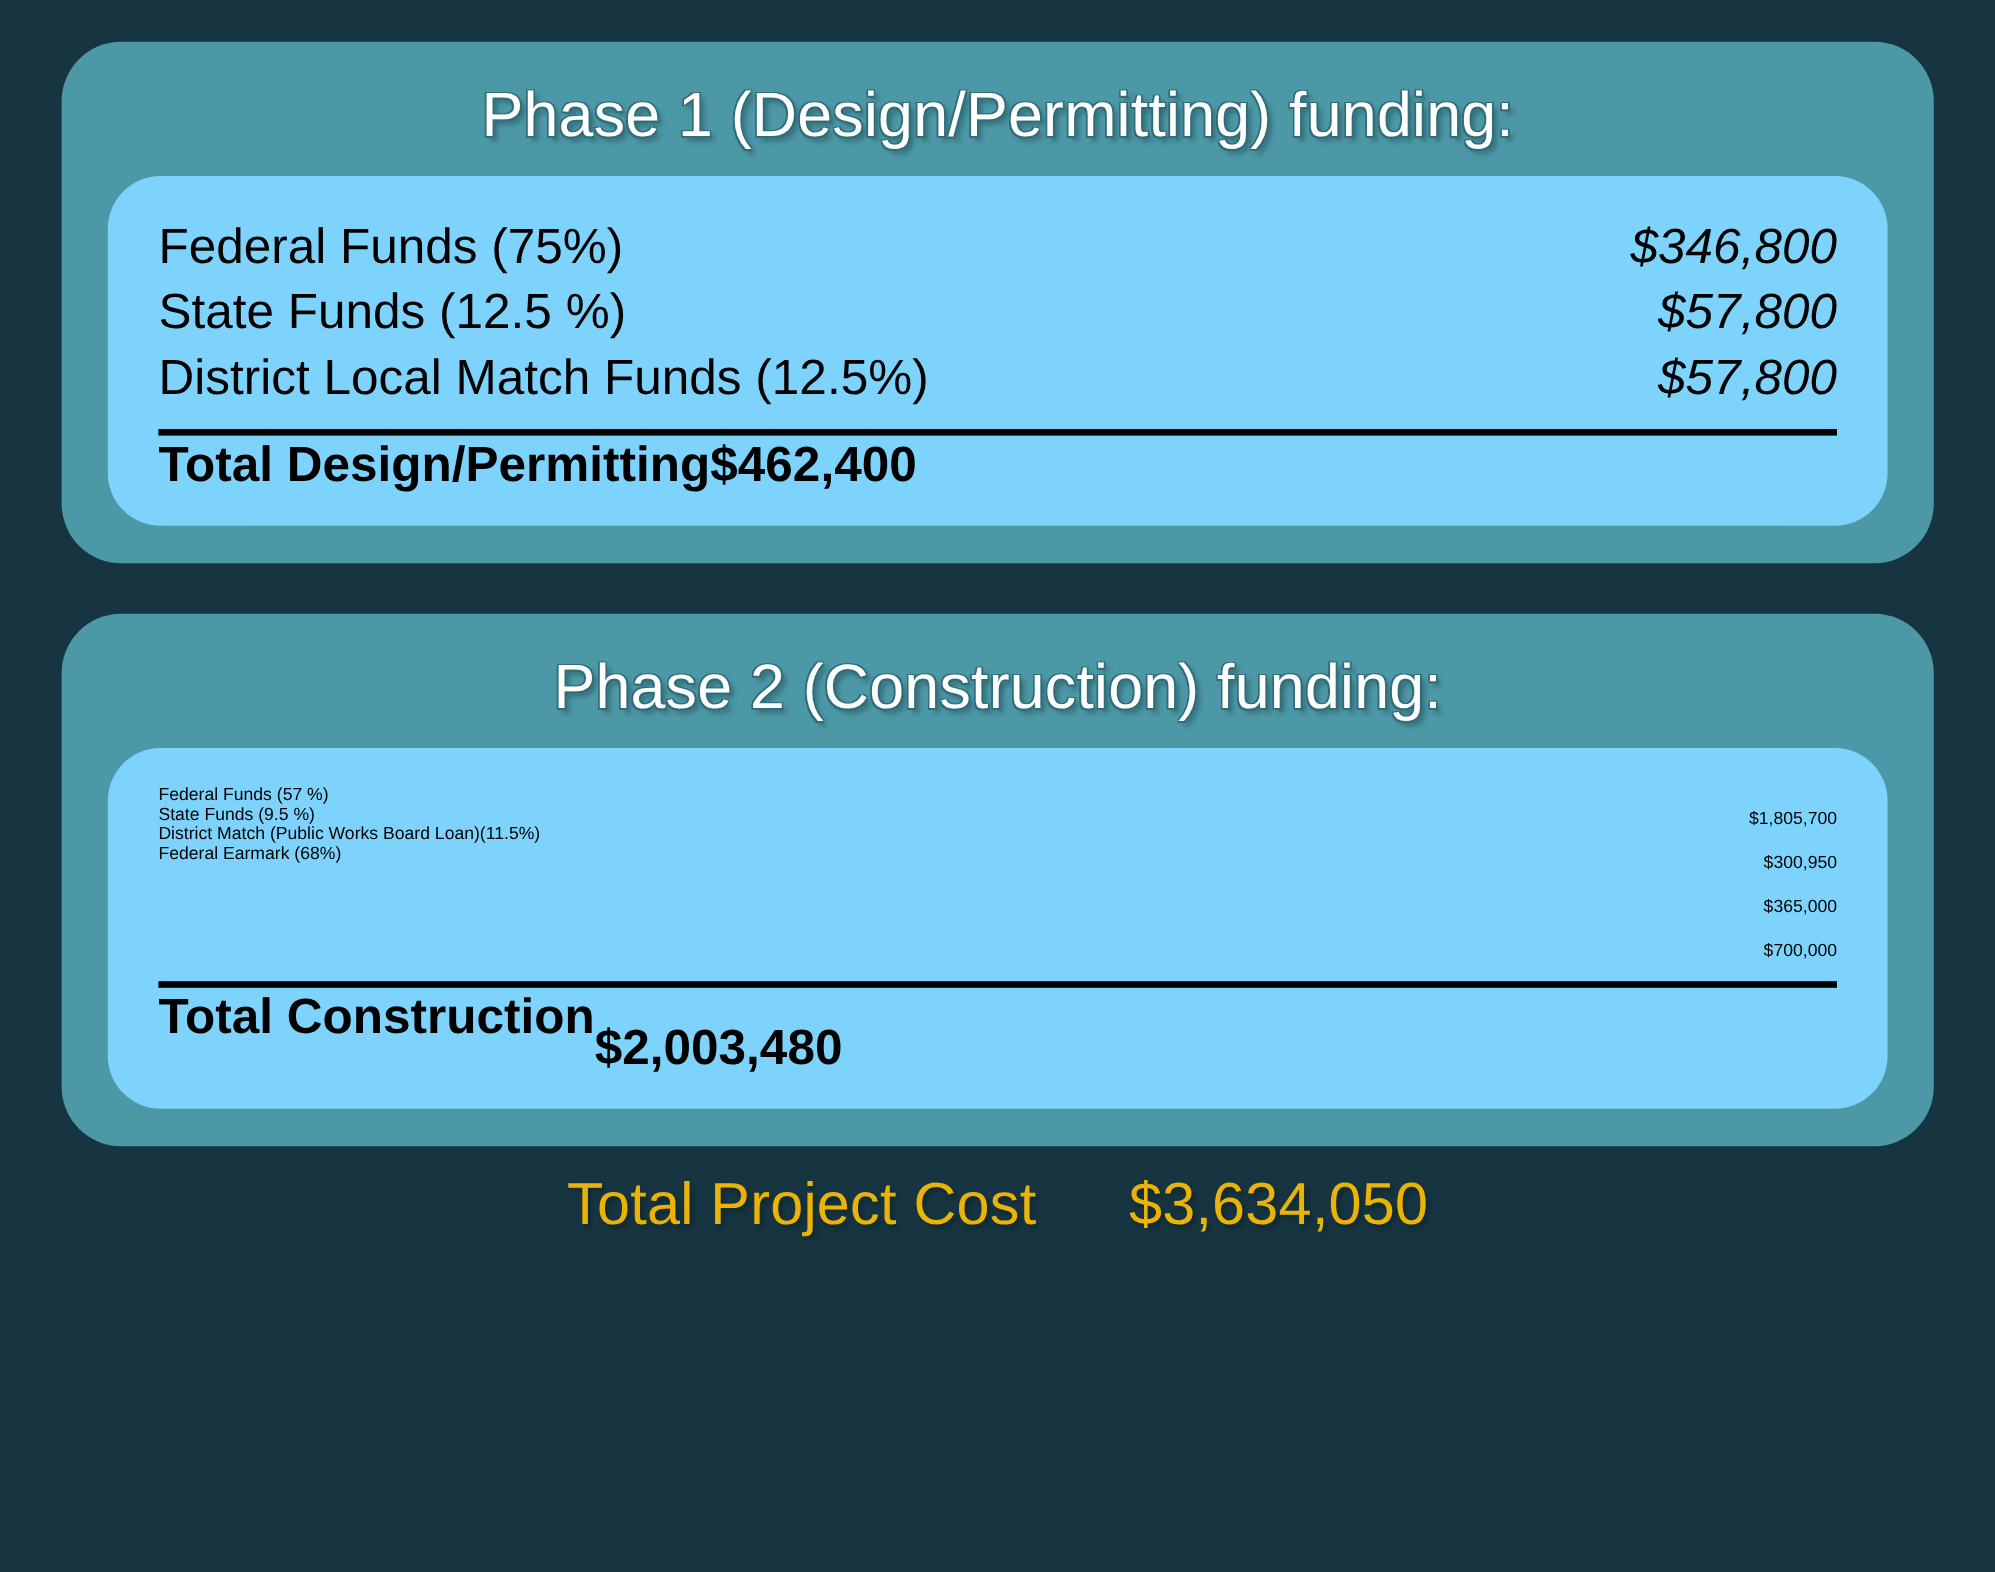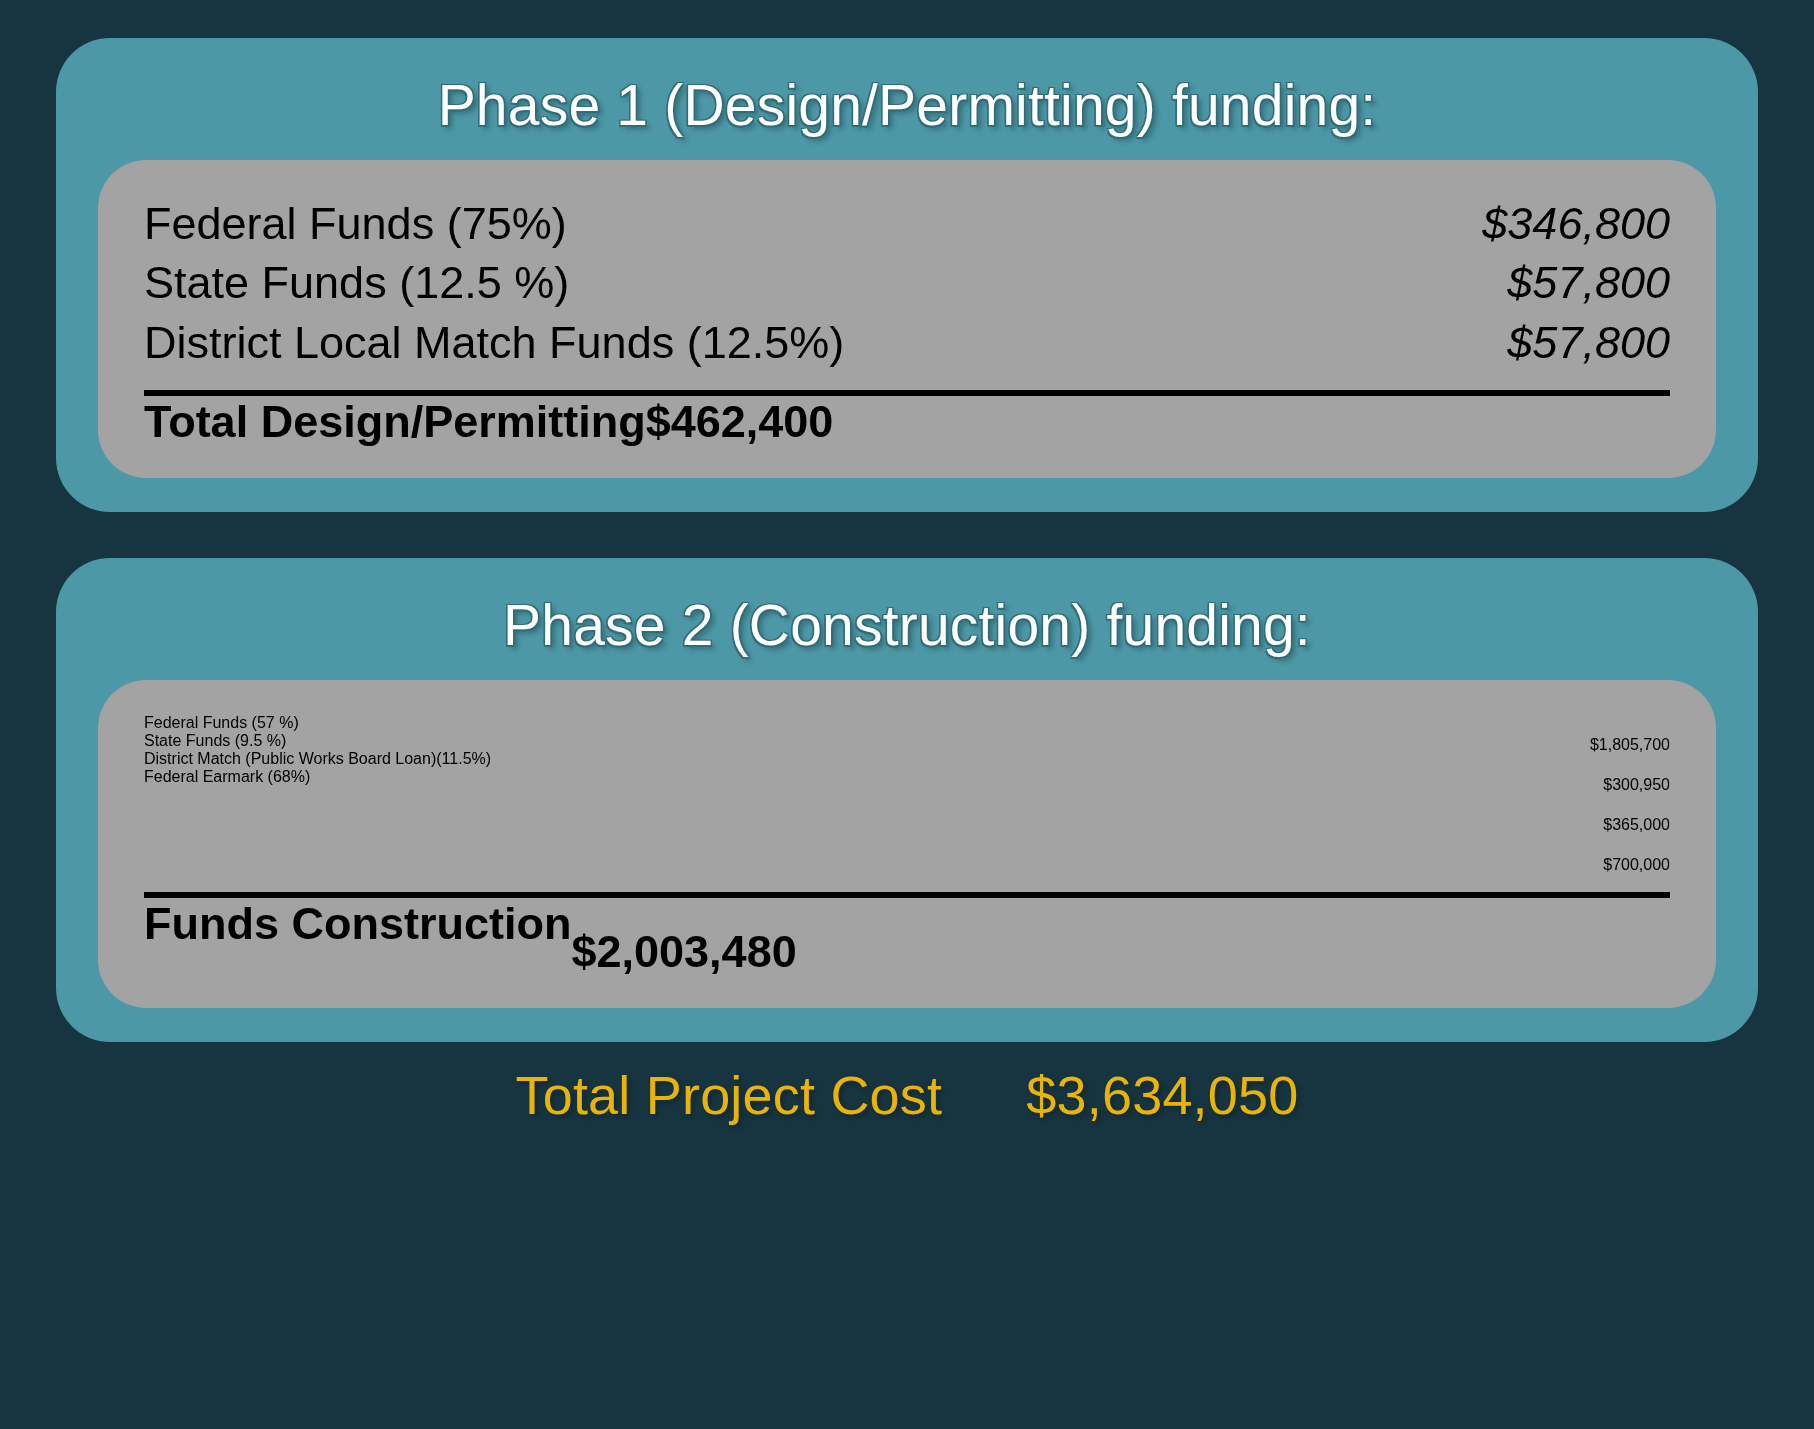--- a/index.html
+++ b/index.html
@@ -47,21 +47,21 @@
       -1.5px -1.5px 0 #2f6d79,
        1.5px -1.5px 0 #2f6d79,
       -1.5px  1.5px 0 #2f6d79,
        1.5px  1.5px 0 #2f6d79,
        4px 4px 5px rgba(20,52,63,0.45);
     white-space: nowrap;
   }
 
   
   .panel {
-    background: #a3a3a3;
+    background: #7dd3fc;
     border-radius: 48px;
     box-sizing: border-box;
     padding: 34px 46px 30px 46px;
     flex: 1 1 auto;
     display: flex;
     flex-direction: column;
     justify-content: center;
   }
 
   .rows {
@@ -197,21 +197,21 @@
           <span class="amount">$300,950</span>
           <span class="amount">$365,000</span>
           <span class="amount">$700,000</span>
         </div>
 
       </div>
 
       <hr class="divider">
 
       <div class="total-row offset-amount">
-        <span class="total-label">Funds Construction</span>
+        <span class="total-label">Total Construction</span>
         <span class="total-amount">$2,003,480</span>
       </div>
     </div>
   </section>
 
   <div class="grand-total">
     <span>Total Project Cost</span>
     <span>$3,634,050</span>
   </div>
 

